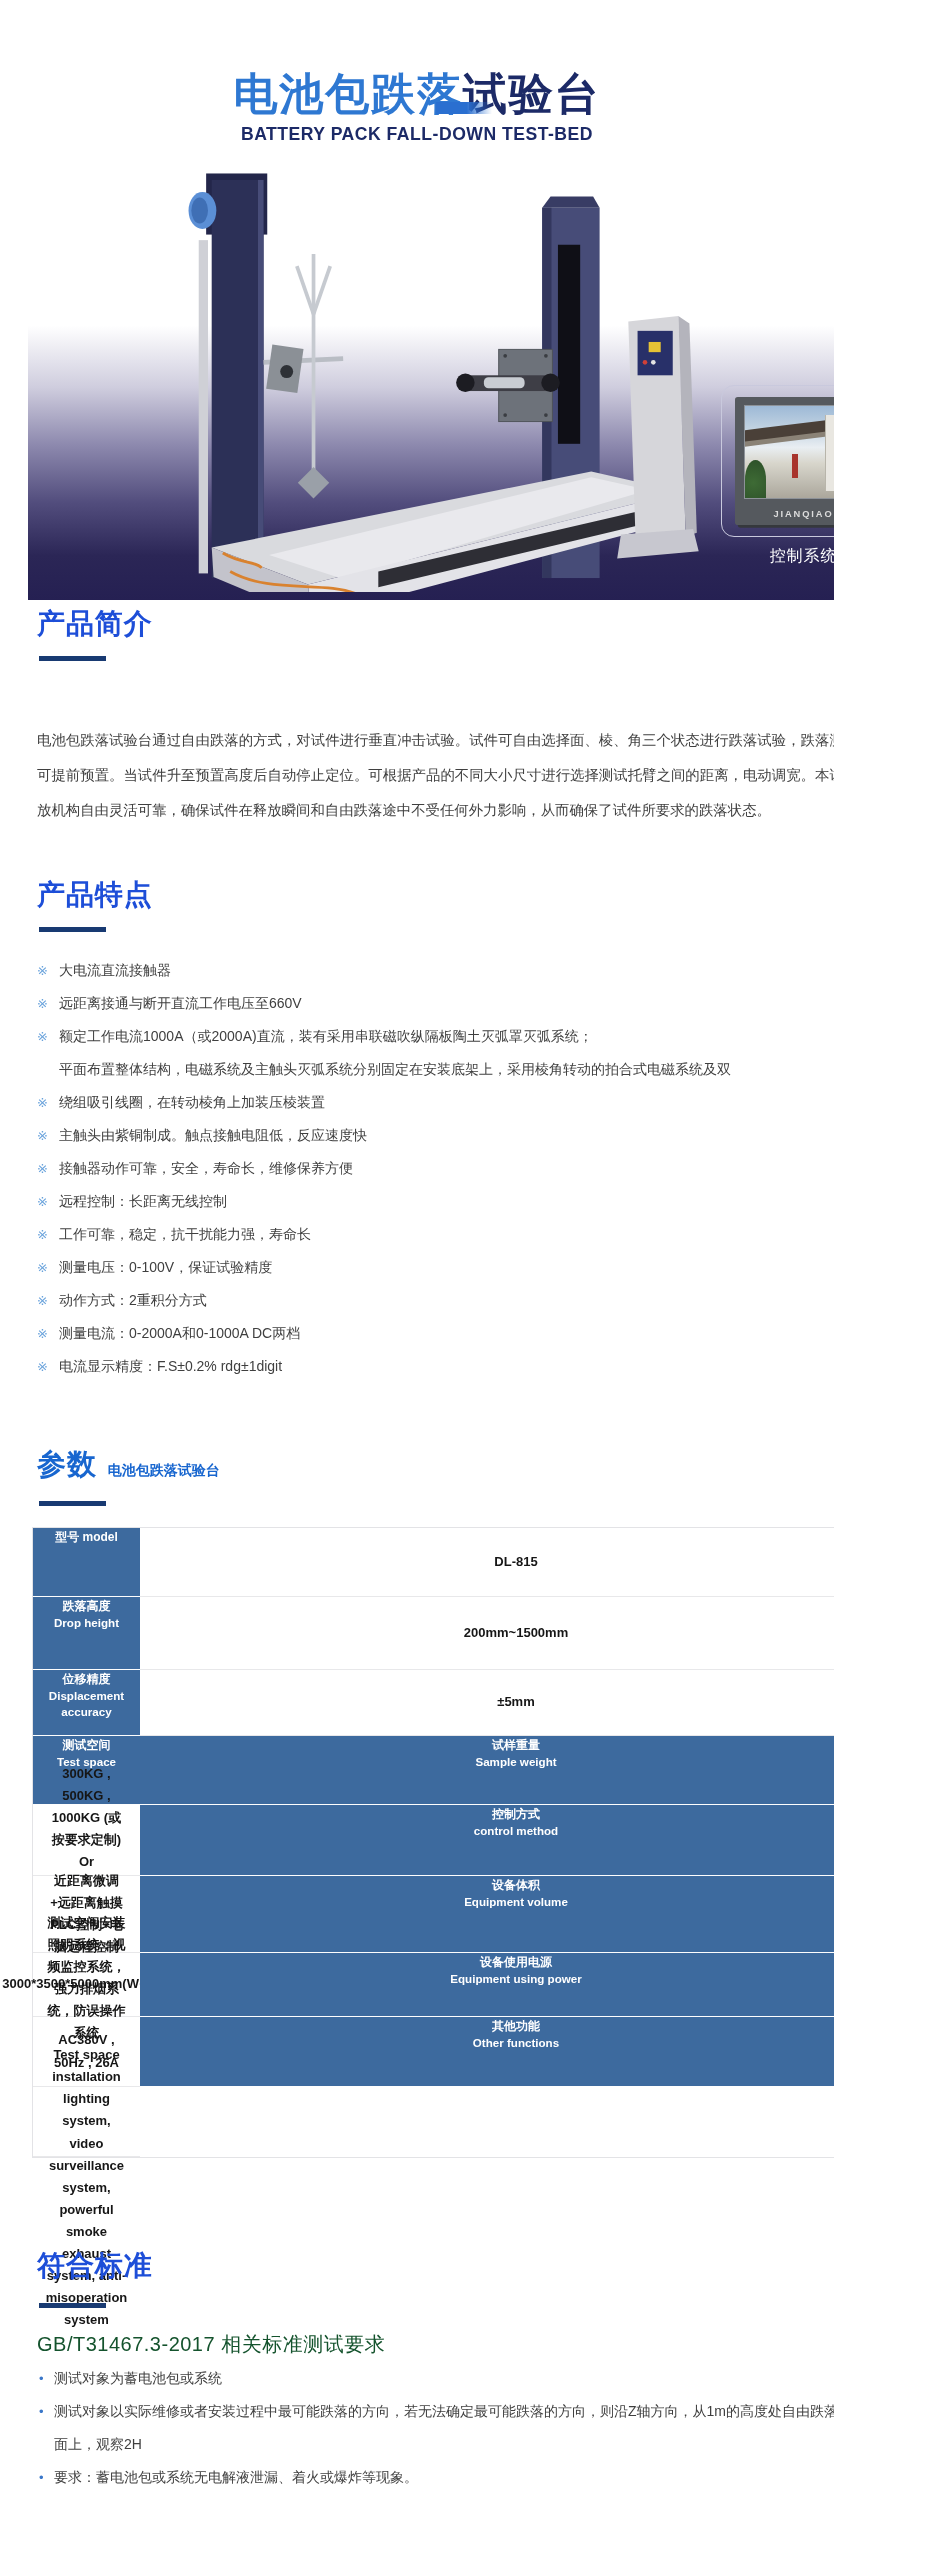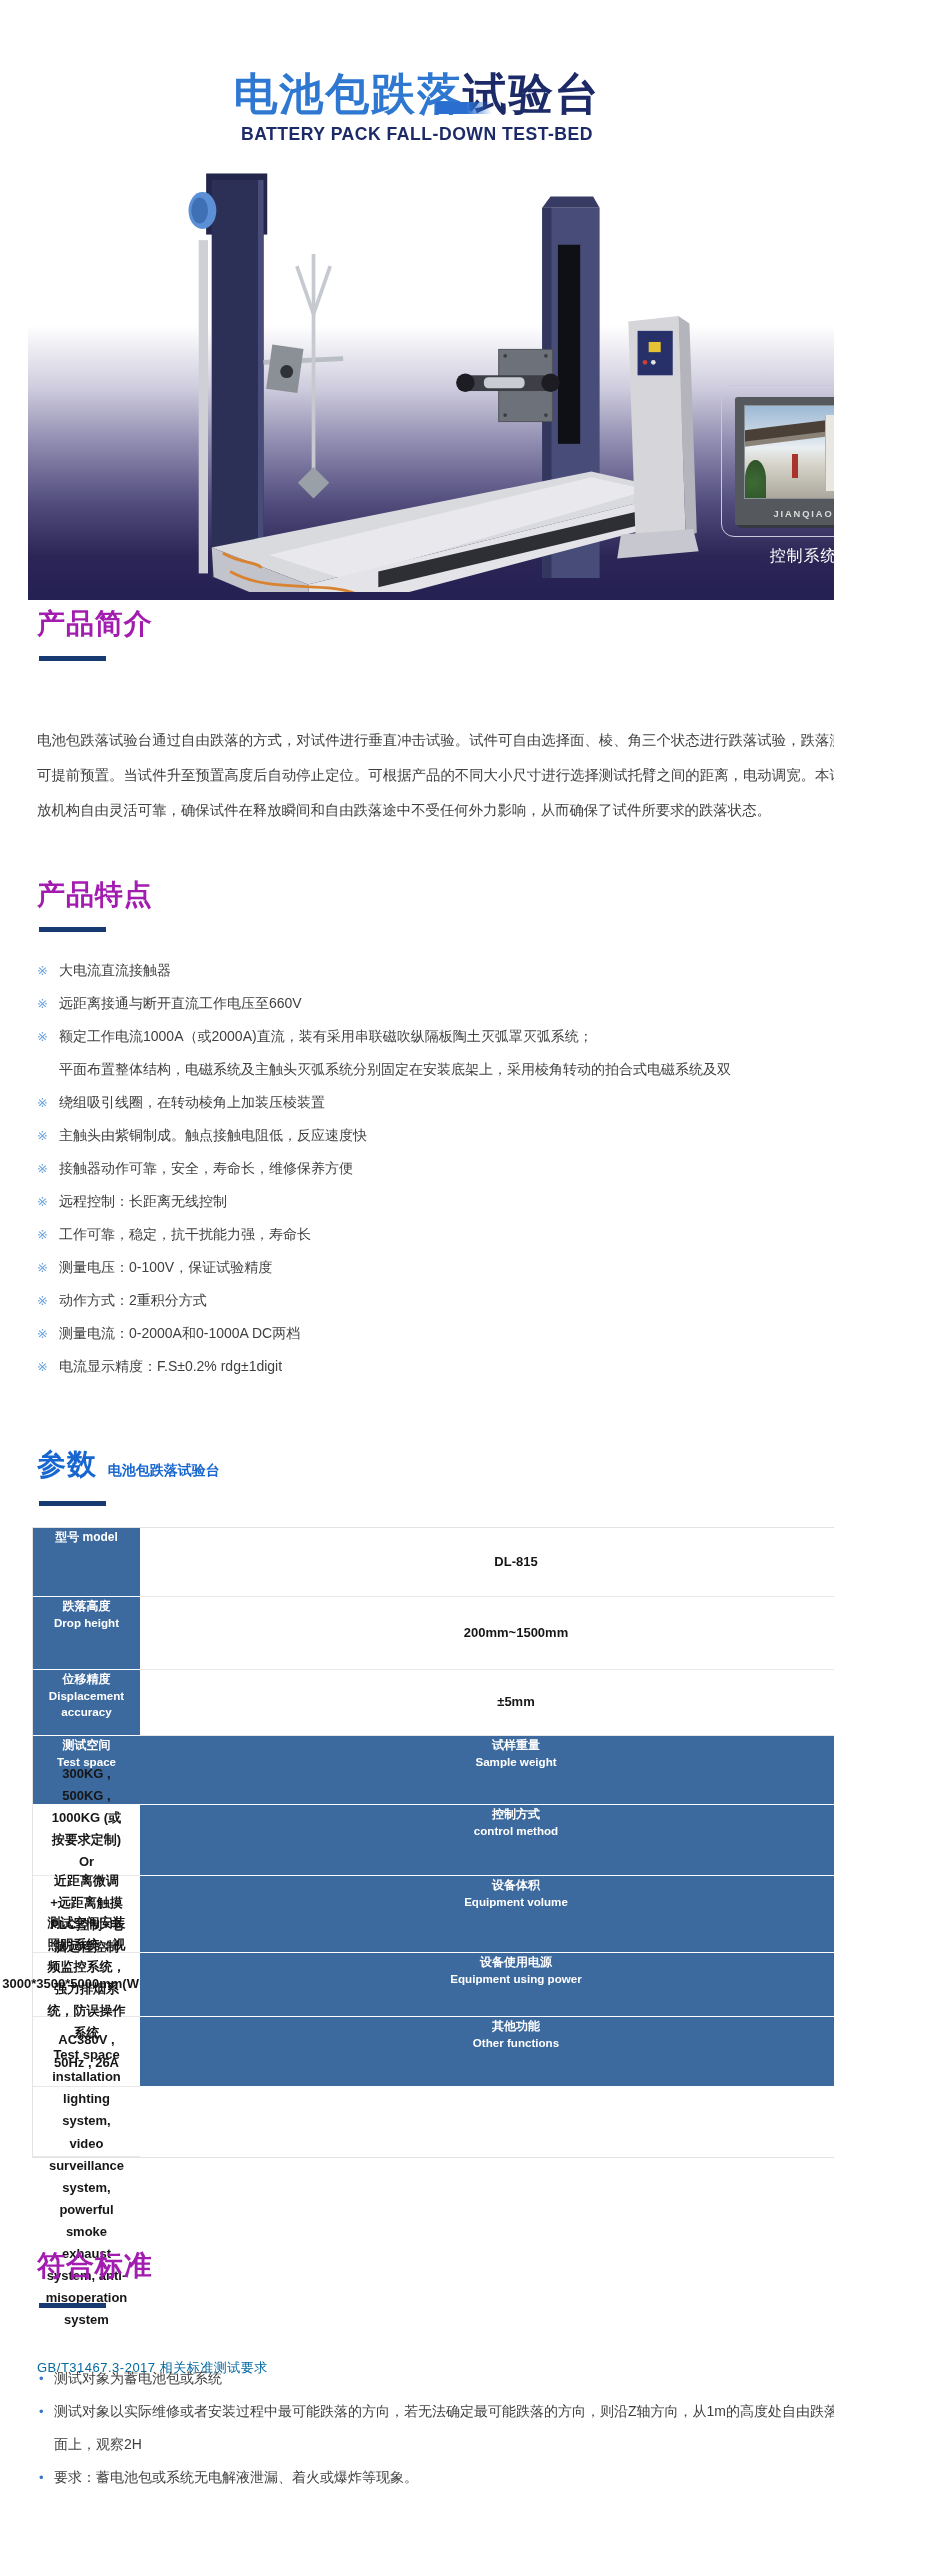--- a/index.html
+++ b/index.html
@@ -34,21 +34,21 @@
   .fig-red-1{position:absolute;right:12%;top:46%;width:6%;height:30%;background:#b03a30;}
   .fig-red-2{position:absolute;left:40%;top:52%;width:5%;height:26%;background:#a8342c;}
   .greenery{position:absolute;left:0;bottom:0;width:18%;height:42%;
             background:radial-gradient(circle at 40% 60%,#3e6b35,#2c4f28);border-radius:50% 50% 0 0;}
   .monitor-brand{position:absolute;bottom:5.6px;left:0;width:100%;text-align:center;
                  color:#dcdcdc;font-size:9.3px;font-weight:700;letter-spacing:1.9px;}
   .hero-caption{position:absolute;left:693px;top:389px;width:165px;text-align:center;
                 color:#ffffff;font-size:16px;letter-spacing:0.9px;}
 
   
-  .section-h{position:absolute;left:37px;font-size:28px;font-weight:800;color:#a21caf;letter-spacing:0.9px;}
+  .section-h{position:absolute;left:37px;font-size:28px;font-weight:800;color:#1d4ed8;letter-spacing:0.9px;}
   .dash{position:absolute;left:39px;width:67px;height:4.6px;background:#183a72;}
 
   
   .intro-h{top:605px;}
   .intro-dash{top:656px;}
   .intro-body{position:absolute;top:709px;left:37px;width:850px;font-size:14.4px;
               line-height:35px;color:#3f3f3f;text-align:justify;}
 
   
   .feat-h{top:876px;}
@@ -75,21 +75,21 @@
   .lab .en{font-size:11.6px;line-height:1.35;}
   .lab span:empty{display:none;}
   .val{display:flex;flex-direction:column;justify-content:center;align-items:center;text-align:center;
        font-weight:700;font-size:13px;color:#161616;padding:0 14px;line-height:1.7;
        border-bottom:0.9px solid #e8e8ea;box-sizing:border-box;background:#fff;}
   .val span:empty{display:none;}
 
   
   .std-h{top:2247px;}
   .std-dash{top:2303px;}
-  .std-intro{position:absolute;top:2331px;left:37px;font-size:13px;color:#0369a1;letter-spacing:0.5px;margin-top:28px;}
+  .std-intro{position:absolute;top:2331px;left:37px;font-size:20px;color:#14532d;letter-spacing:0.5px;}
   .std-list{position:absolute;top:2362px;left:39px;width:861px;}
   .std-item{display:flex;font-size:14px;line-height:33px;color:#3f3f3f;}
   .std-item .dot{color:#3a77c9;width:15px;flex:0 0 15px;font-size:13px;}
 </style>
 </head>
 <body>
 
 <div class="page">
 
   <h1 class="main-title"><span class="hl">电池包跌落</span><span class="rest">试验台</span></h1>

